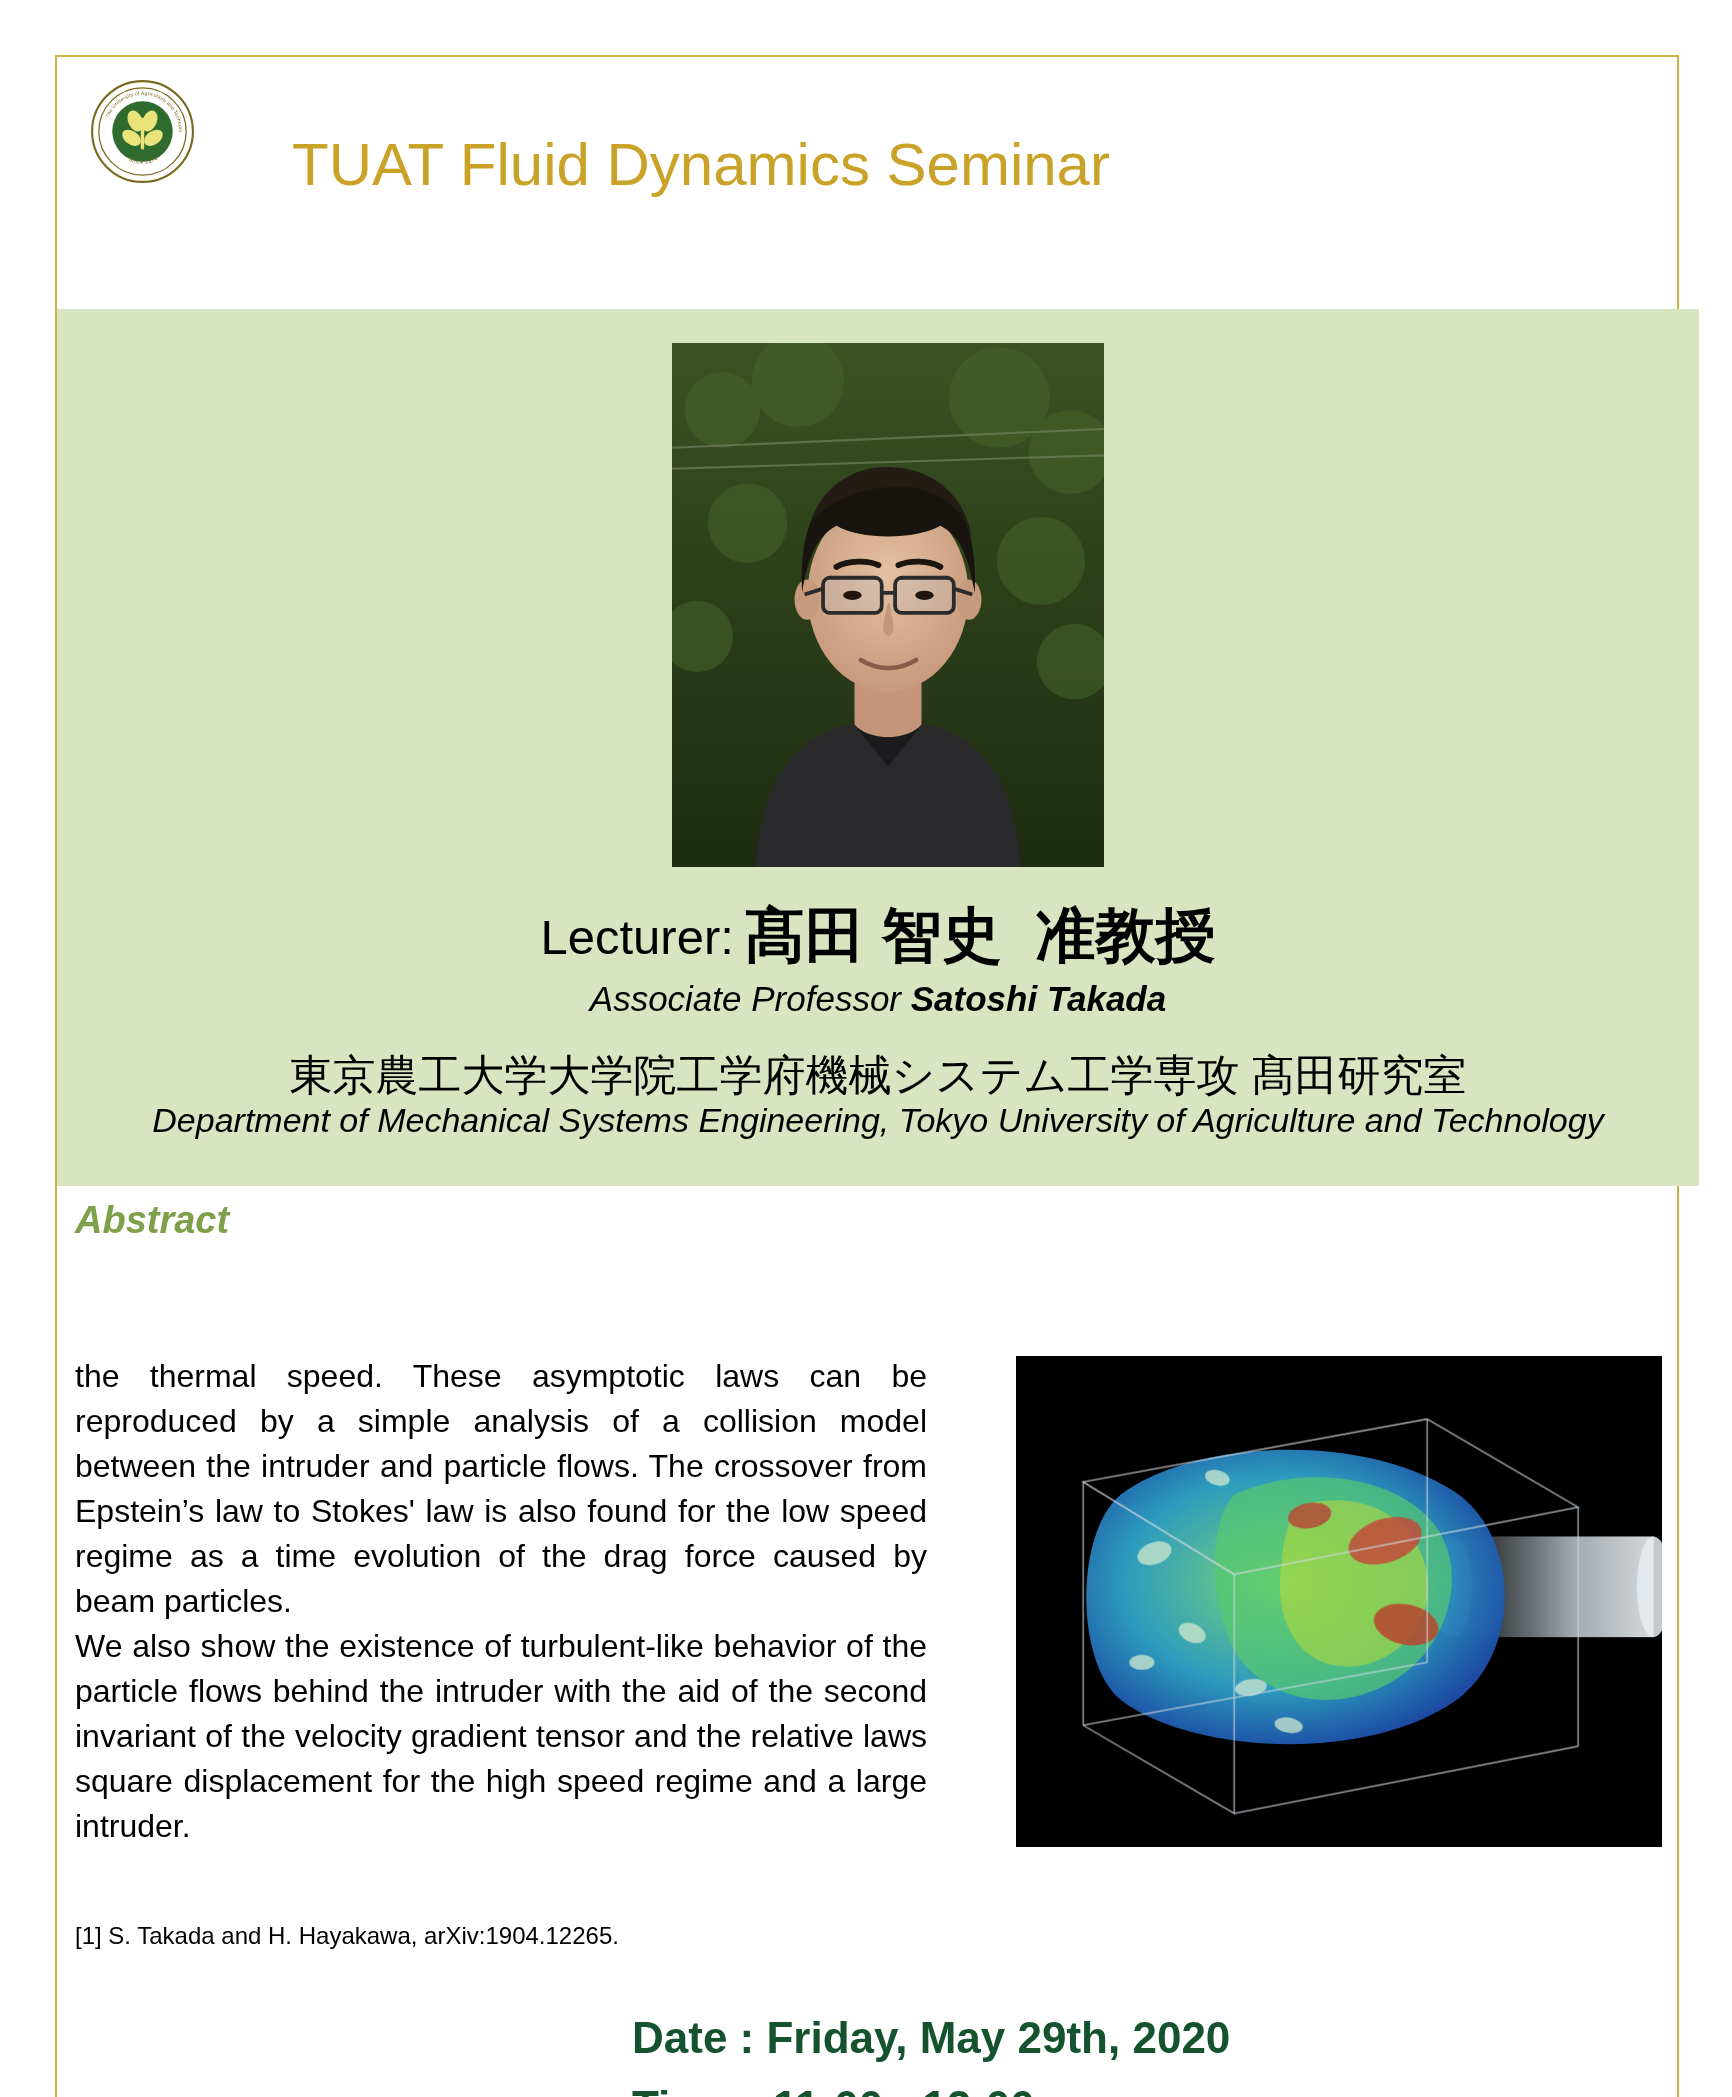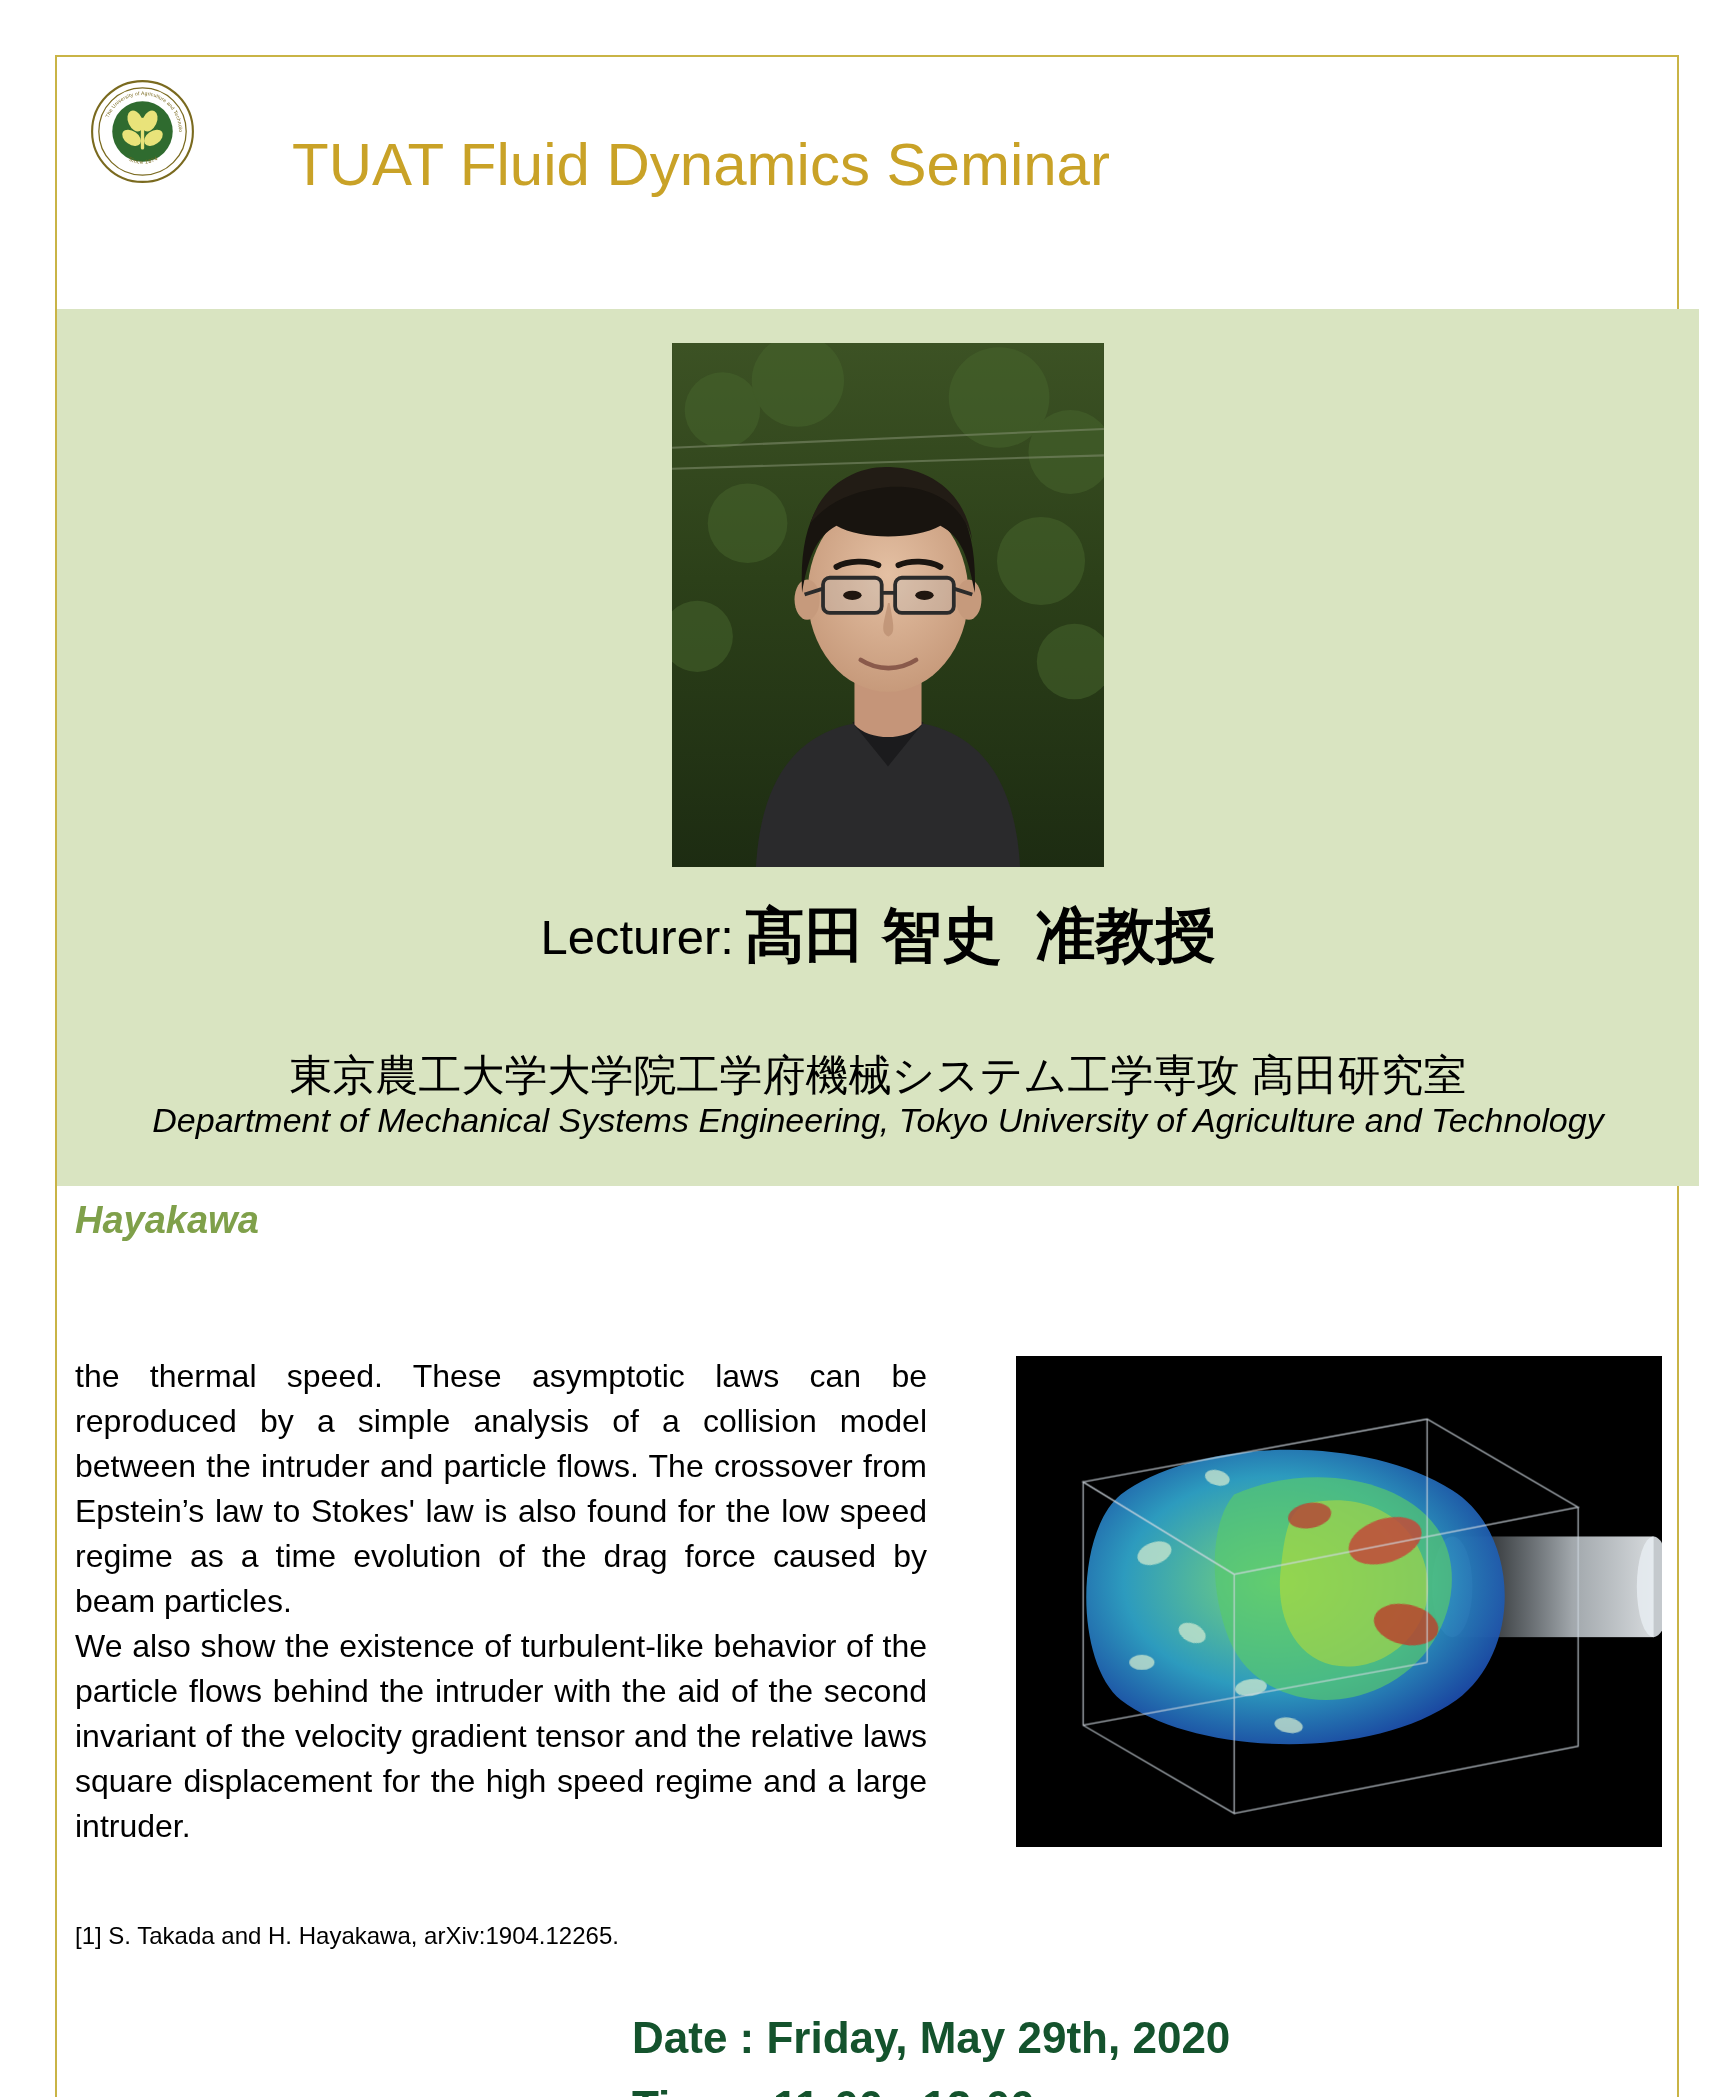--- a/index.html
+++ b/index.html
@@ -324,27 +324,28 @@
         <path d="M 515 620 C 504 672 496 690 516 700 C 534 692 528 672 519 620" fill="#bb8f72" opacity="0.75"></path>
 
         <path d="M 450 756 C 490 782 542 782 582 756" stroke="#8a5a4b" stroke-width="11" fill="none" stroke-linecap="round"></path>
       </svg>
     </div>
 
     <div class="lecturer-line">
       <span class="lecturer-label">Lecturer:</span><span class="lecturer-name">髙田 智史</span><span class="lecturer-title-jp">准教授</span>
     </div>
 
+    <div class="assoc-en"><span>Associate Professor </span><b>Satoshi Takada</b></div>
 
     <div class="dept-jp">東京農工大学大学院工学府機械システム工学専攻 髙田研究室</div>
     <div class="dept-en">Department of Mechanical Systems Engineering, Tokyo University of Agriculture and Technology</div>
   </div>
 
   <div class="abstract-area">
-    <div class="abstract-heading">Hayakawa</div>
+    <div class="abstract-heading">Abstract</div>
 
 
     <div class="abstract-col">
       <p class="block1">the thermal speed. These asymptotic laws can be reproduced by a simple analysis of a collision model between the intruder and particle flows. The crossover from Epstein’s law to Stokes' law is also found for the low speed regime as a time evolution of the drag force caused by beam particles.</p>
       <p class="block2">We also show the existence of turbulent-like behavior of the particle flows behind the intruder with the aid of the second invariant of the velocity gradient tensor and the relative laws square displacement for the high speed regime and a large intruder.</p>
     </div>
 
     <div class="reference">[1] S. Takada and H. Hayakawa, arXiv:1904.12265.</div>
 
     <div class="sim-image">

